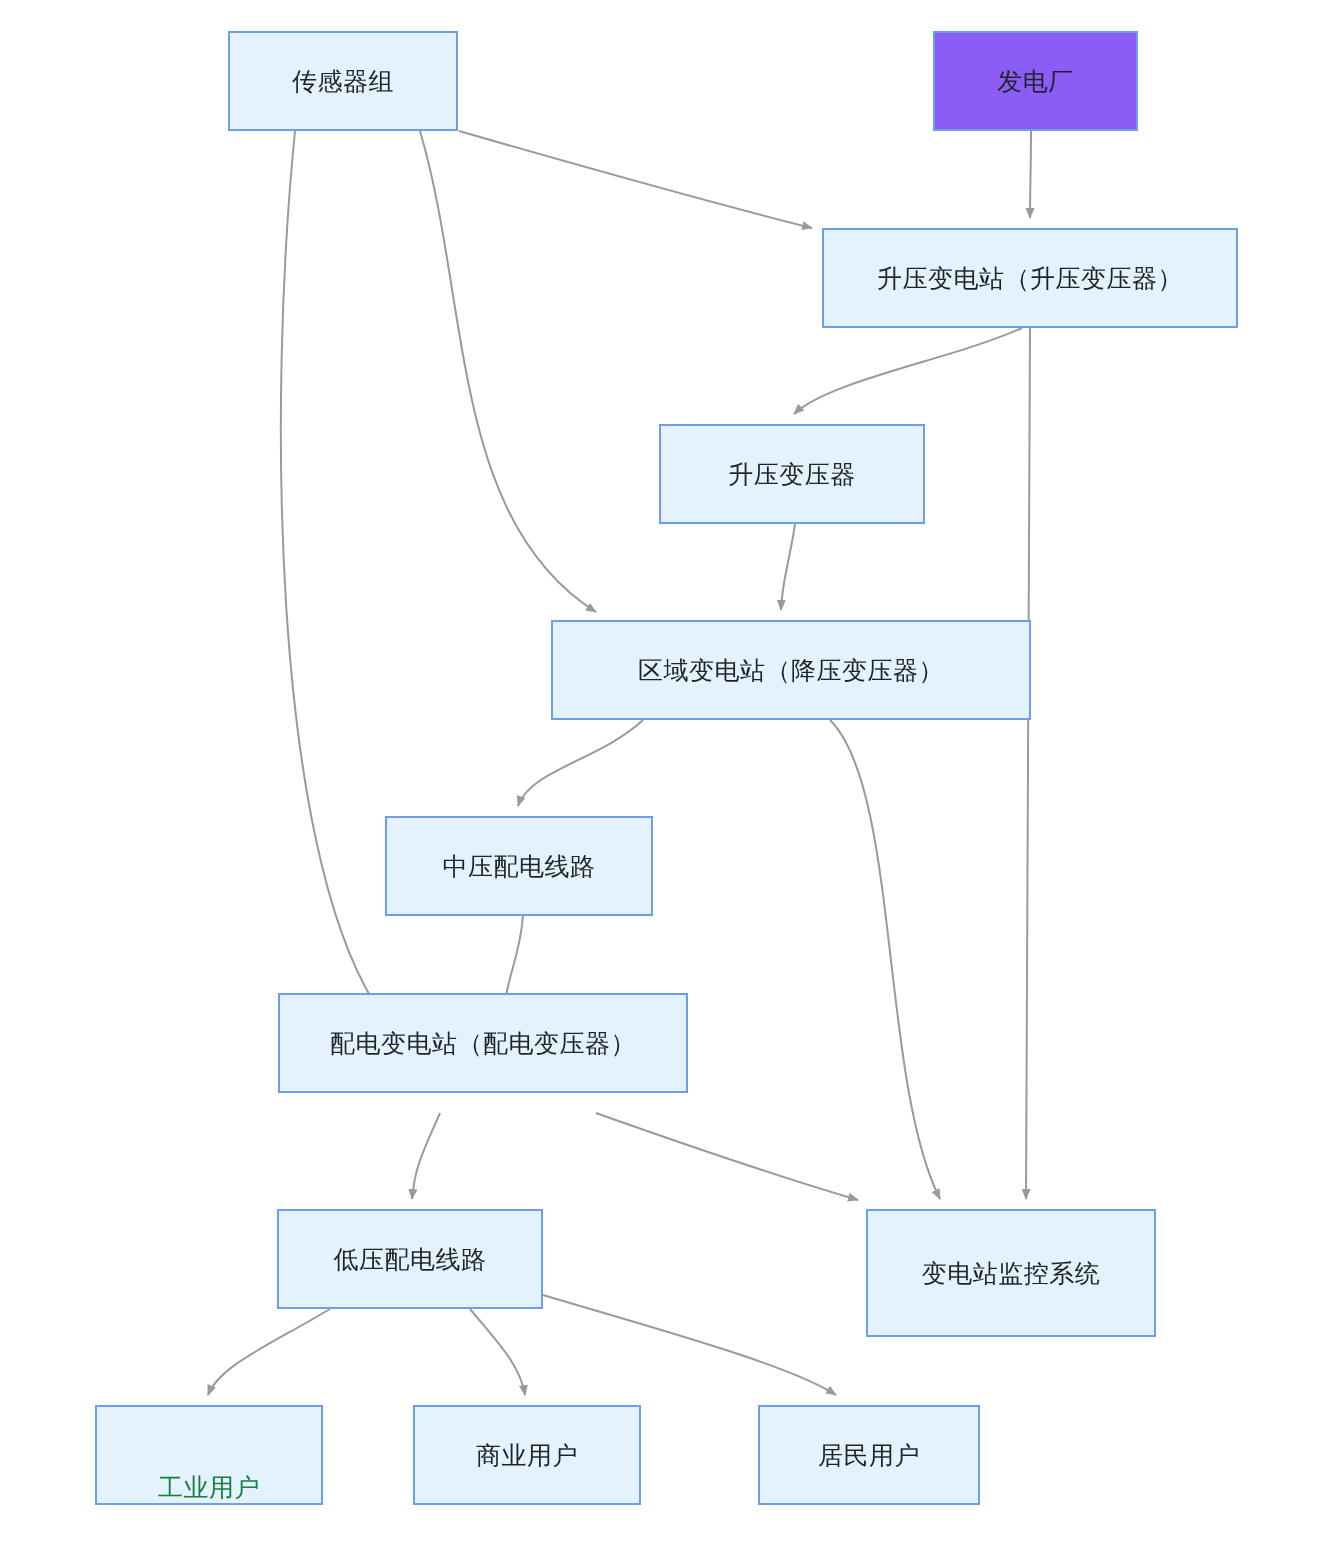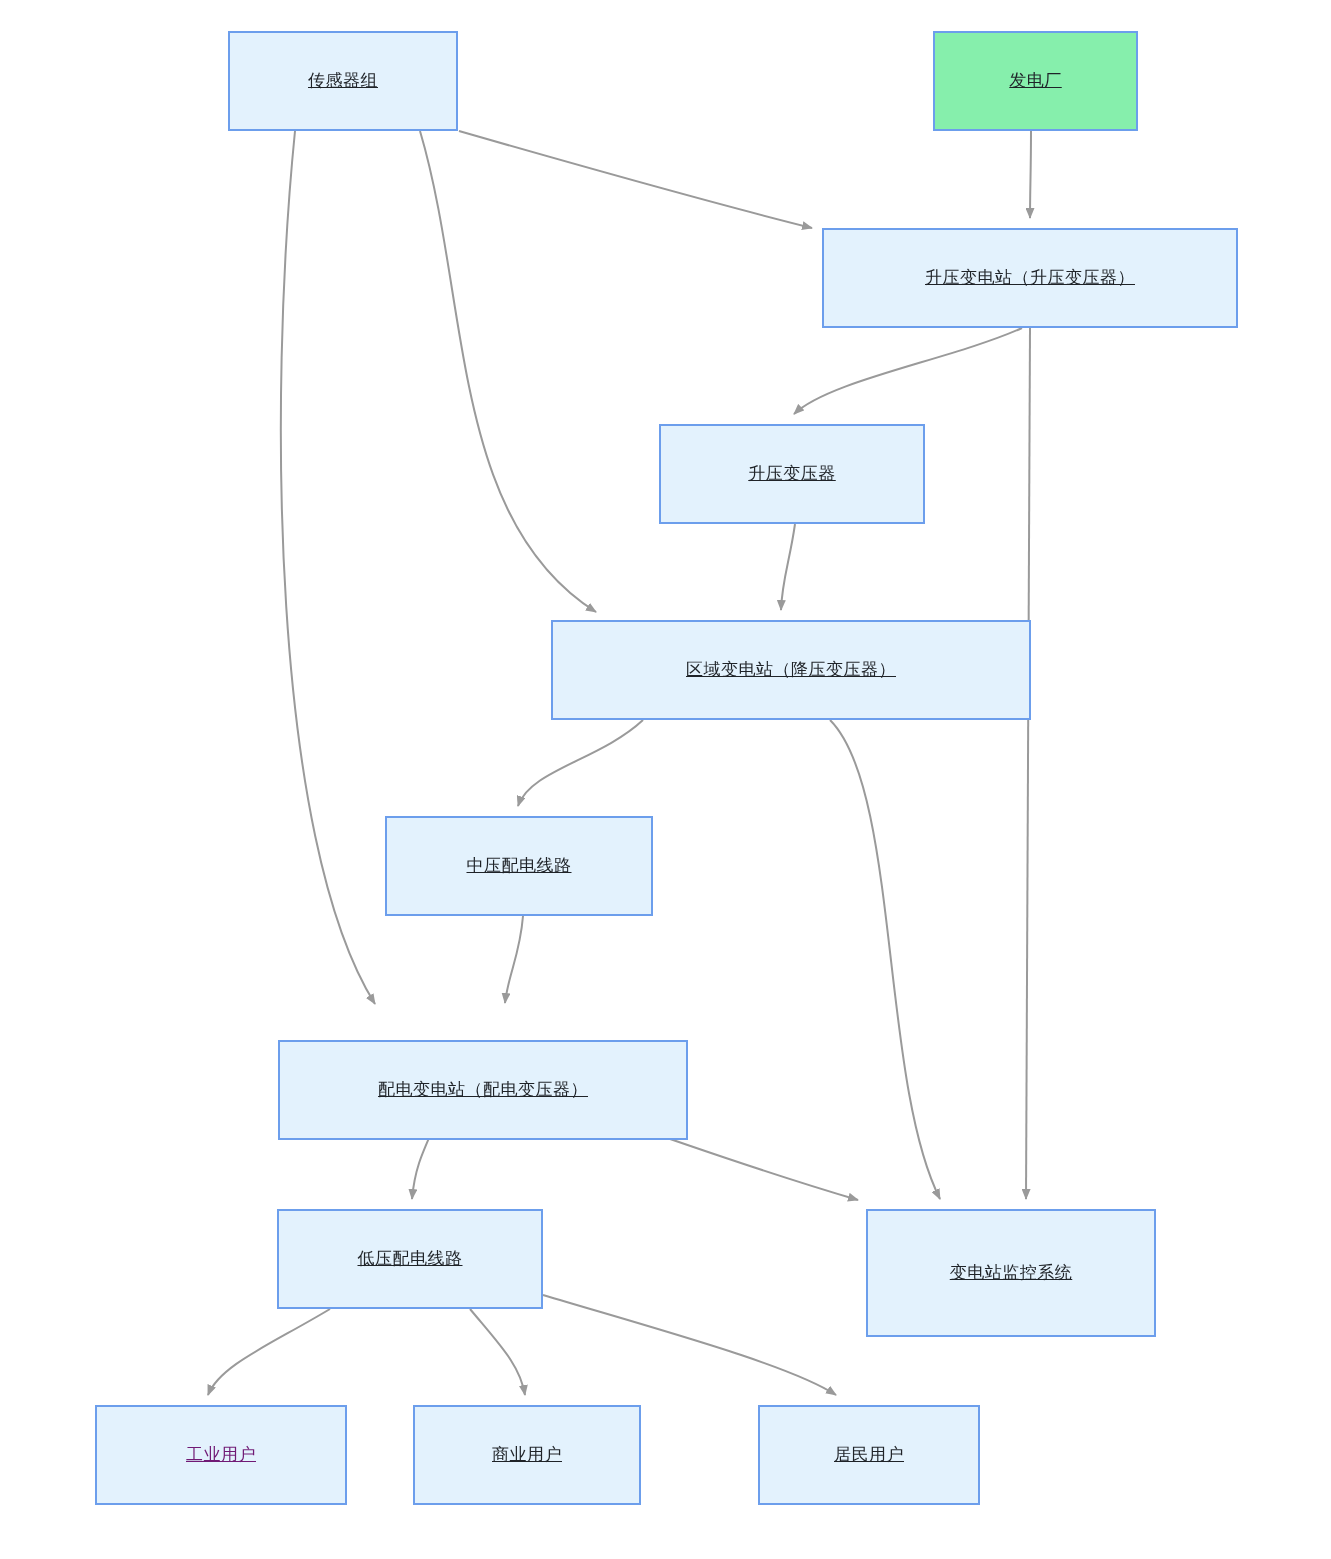--- a/index.html
+++ b/index.html
@@ -28,25 +28,24 @@
   .node {
     position: absolute;
     box-sizing: border-box;
     background: #e3f2fd;
     border: 2px solid #6c9eec;
     display: flex;
     align-items: center;
     justify-content: center;
     text-align: center;
     color: #1f2328;
-    font-size: 17px;
+    font-size: 25px;
     line-height: 1.3;
     letter-spacing: 0.5px;
     white-space: nowrap;
-    text-decoration: underline;
   }
   .node-label {
     display: block;
     padding: 0 10px;
   }
 </style>
 </head>
 <body>
 
 <div id="canvas">
@@ -71,45 +70,45 @@
         <path d="M 596,1113 C 700,1150 790,1180 858,1200" fill="none" stroke="#9a9a9a" stroke-width="2" marker-end="url(#arrowhead)"></path>
         <path d="M 330,1309 C 270,1345 220,1365 208,1395" fill="none" stroke="#9a9a9a" stroke-width="2" marker-end="url(#arrowhead)"></path>
         <path d="M 470,1309 C 500,1345 520,1365 525,1395" fill="none" stroke="#9a9a9a" stroke-width="2" marker-end="url(#arrowhead)"></path>
         <path d="M 543,1295 C 660,1330 790,1365 836,1395" fill="none" stroke="#9a9a9a" stroke-width="2" marker-end="url(#arrowhead)"></path>
       </g>
   </svg>
   <div id="nodes-group">
       <div class="node" style="left: 228px; top: 31px; width: 230px; height: 100px; background: rgb(227, 242, 253); border-color: rgb(108, 158, 236); color: rgb(31, 35, 40);">
         <span class="node-label">传感器组</span>
       </div>
-      <div class="node" style="left: 933px; top: 31px; width: 205px; height: 100px; background: #86efac; border-color: rgb(108, 158, 236); color: rgb(31, 35, 40);">
+      <div class="node" style="left: 933px; top: 31px; width: 205px; height: 100px; background: #8b5cf6; border-color: rgb(108, 158, 236); color: rgb(31, 35, 40);">
         <span class="node-label">发电厂</span>
       </div>
       <div class="node" style="left: 822px; top: 228px; width: 416px; height: 100px; background: rgb(227, 242, 253); border-color: rgb(108, 158, 236); color: rgb(31, 35, 40);">
         <span class="node-label">升压变电站（升压变压器）</span>
       </div>
       <div class="node" style="left: 659px; top: 424px; width: 266px; height: 100px; background: rgb(227, 242, 253); border-color: rgb(108, 158, 236); color: rgb(31, 35, 40);">
         <span class="node-label">升压变压器</span>
       </div>
       <div class="node" style="left: 551px; top: 620px; width: 480px; height: 100px; background: rgb(227, 242, 253); border-color: rgb(108, 158, 236); color: rgb(31, 35, 40);">
         <span class="node-label">区域变电站（降压变压器）</span>
       </div>
       <div class="node" style="left: 385px; top: 816px; width: 268px; height: 100px; background: rgb(227, 242, 253); border-color: rgb(108, 158, 236); color: rgb(31, 35, 40);">
         <span class="node-label">中压配电线路</span>
       </div>
-      <div class="node" style="left: 278px; top: 1040px; width: 410px; height: 100px; background: rgb(227, 242, 253); border-color: rgb(108, 158, 236); color: rgb(31, 35, 40);">
+      <div class="node" style="left: 278px; top: 993px; width: 410px; height: 100px; background: rgb(227, 242, 253); border-color: rgb(108, 158, 236); color: rgb(31, 35, 40);">
         <span class="node-label">配电变电站（配电变压器）</span>
       </div>
       <div class="node" style="left: 277px; top: 1209px; width: 266px; height: 100px; background: rgb(227, 242, 253); border-color: rgb(108, 158, 236); color: rgb(31, 35, 40);">
         <span class="node-label">低压配电线路</span>
       </div>
       <div class="node" style="left: 866px; top: 1209px; width: 290px; height: 128px; background: rgb(227, 242, 253); border-color: rgb(108, 158, 236); color: rgb(31, 35, 40);">
         <span class="node-label">变电站监控系统</span>
       </div>
-      <div class="node" style="left: 95px; top: 1405px; width: 252px; height: 100px; background: rgb(227, 242, 253); border-color: rgb(108, 158, 236); color: #701a75;">
+      <div class="node" style="left: 95px; top: 1405px; width: 228px; height: 100px; background: rgb(227, 242, 253); border-color: rgb(108, 158, 236); color: #15803d; align-items: flex-end;">
         <span class="node-label">工业用户</span>
       </div>
       <div class="node" style="left: 413px; top: 1405px; width: 228px; height: 100px; background: rgb(227, 242, 253); border-color: rgb(108, 158, 236); color: rgb(31, 35, 40); align-items: center;">
         <span class="node-label">商业用户</span>
       </div>
       <div class="node" style="left: 729px; top: 1405px; width: 222px; height: 100px; background: rgb(227, 242, 253); border-color: rgb(108, 158, 236); color: rgb(31, 35, 40); margin-left: 29px;">
         <span class="node-label">居民用户</span>
       </div>
     </div>
 </div>

